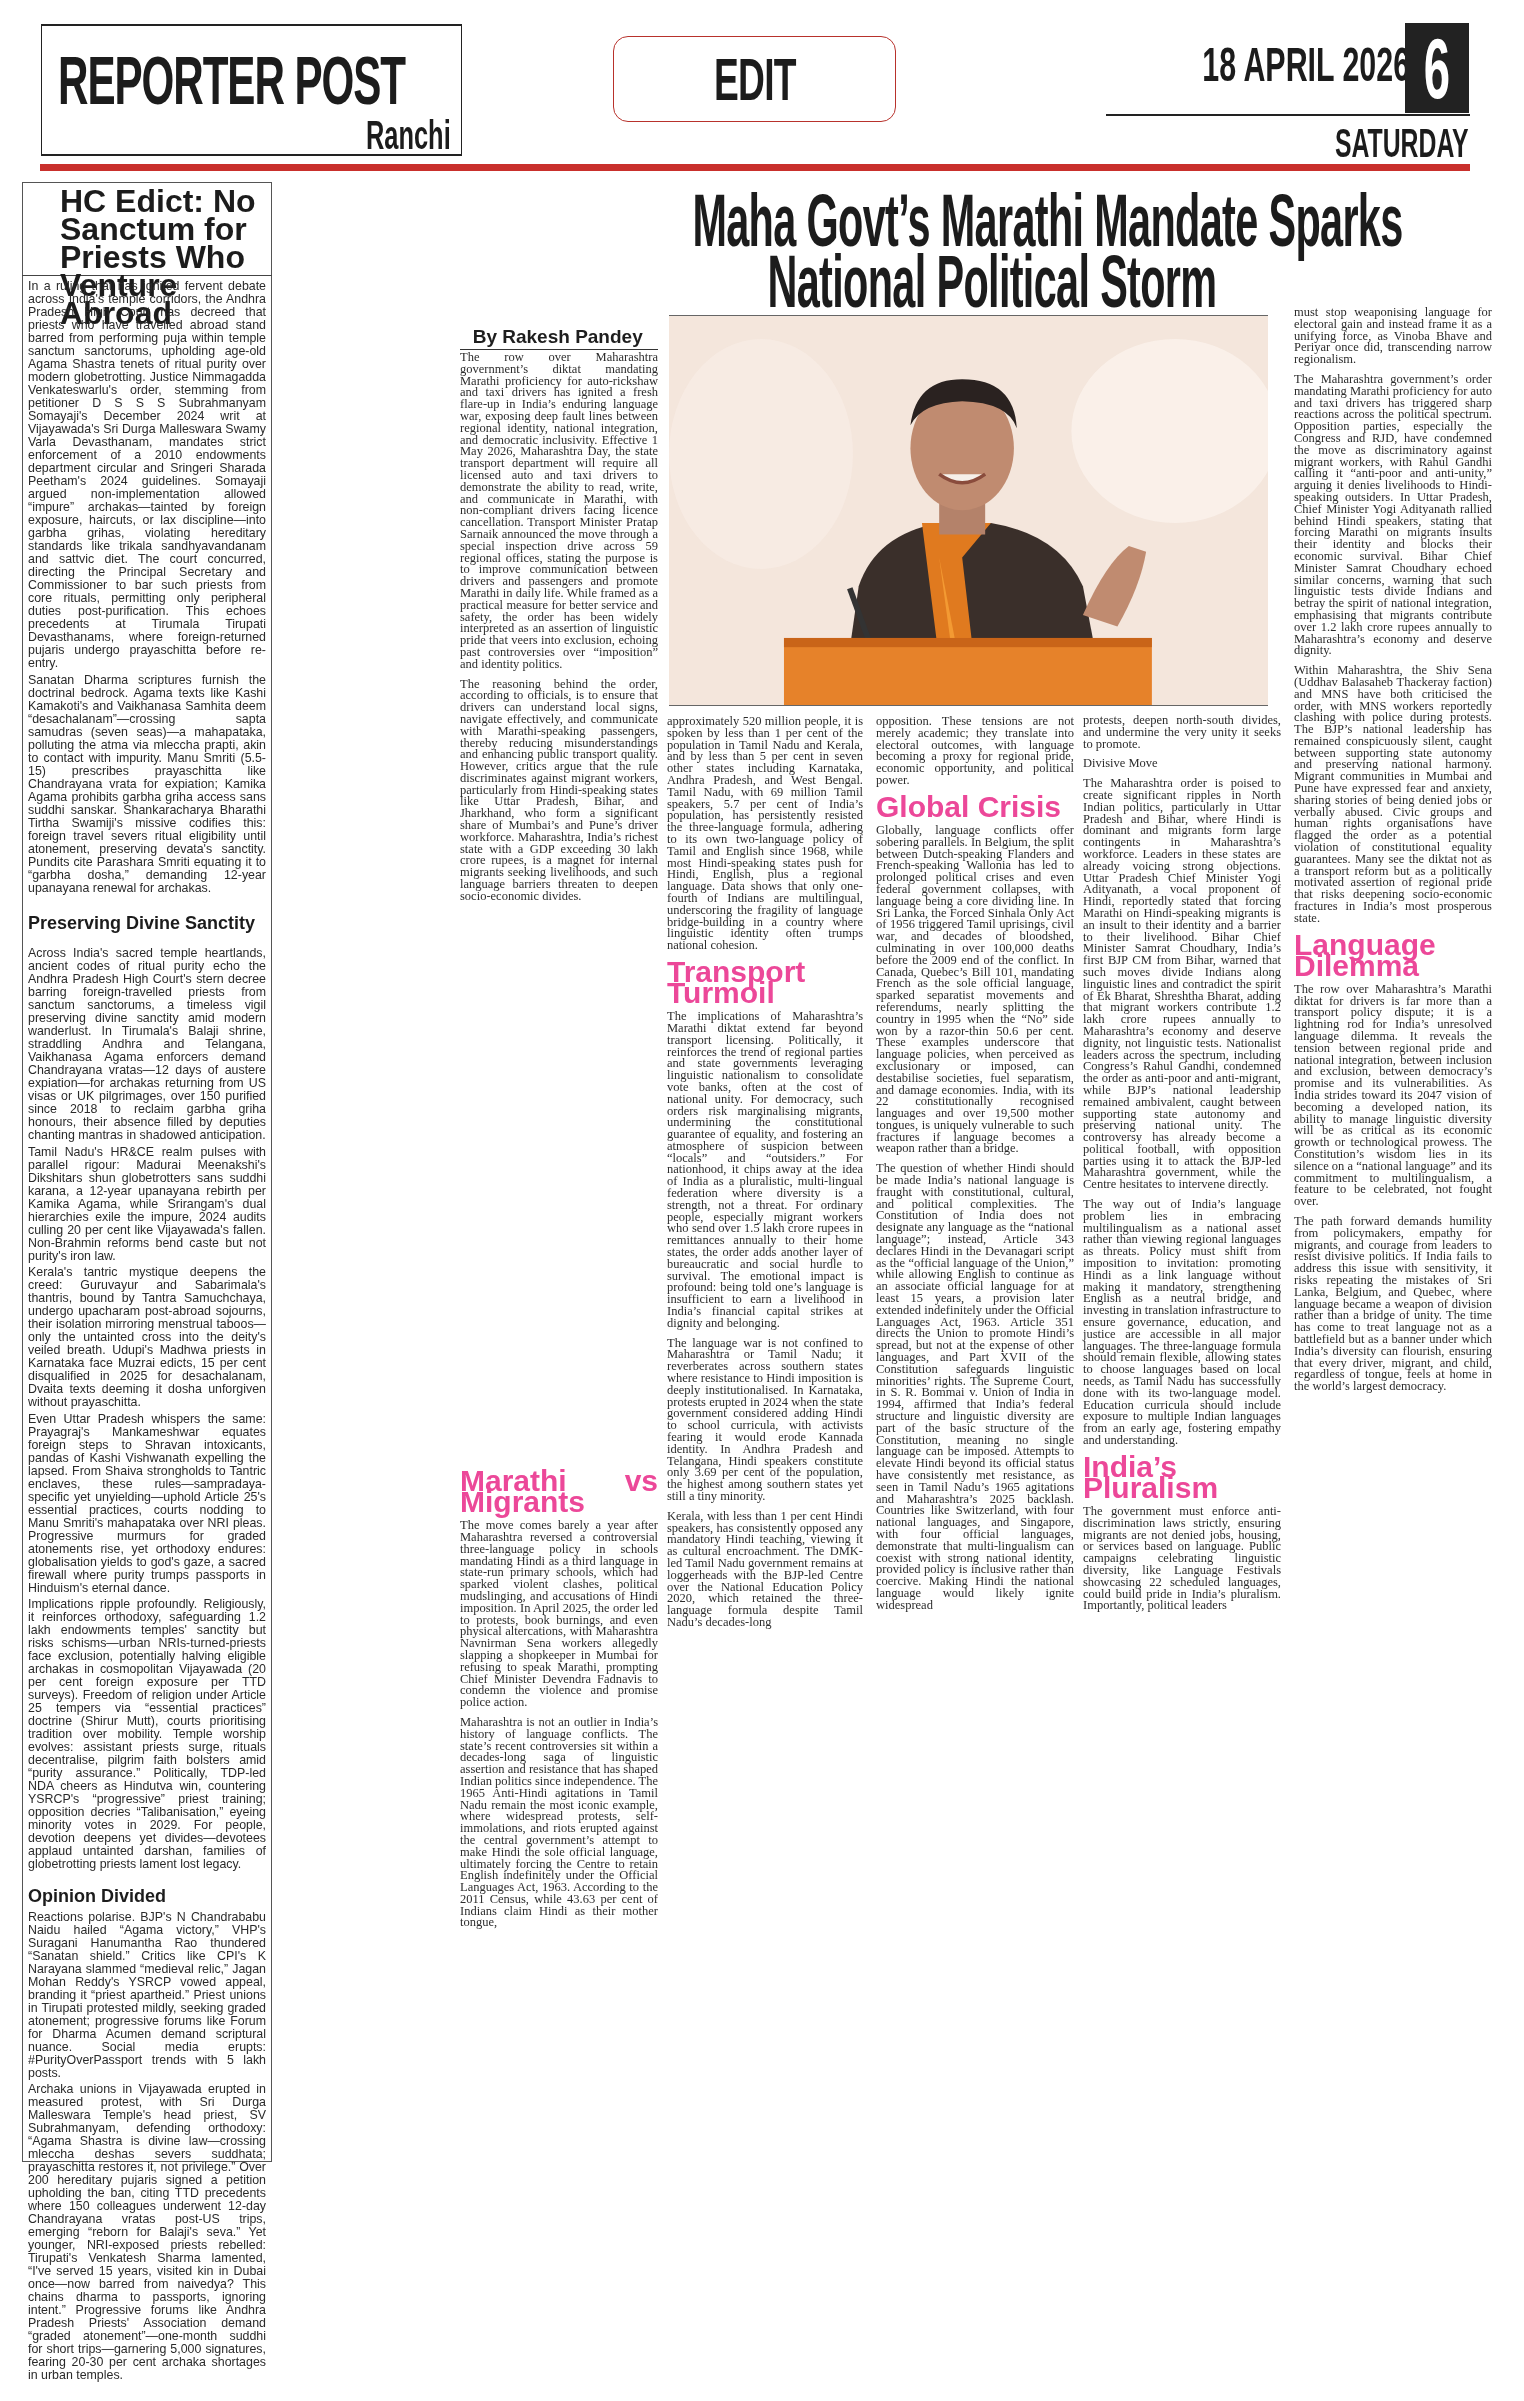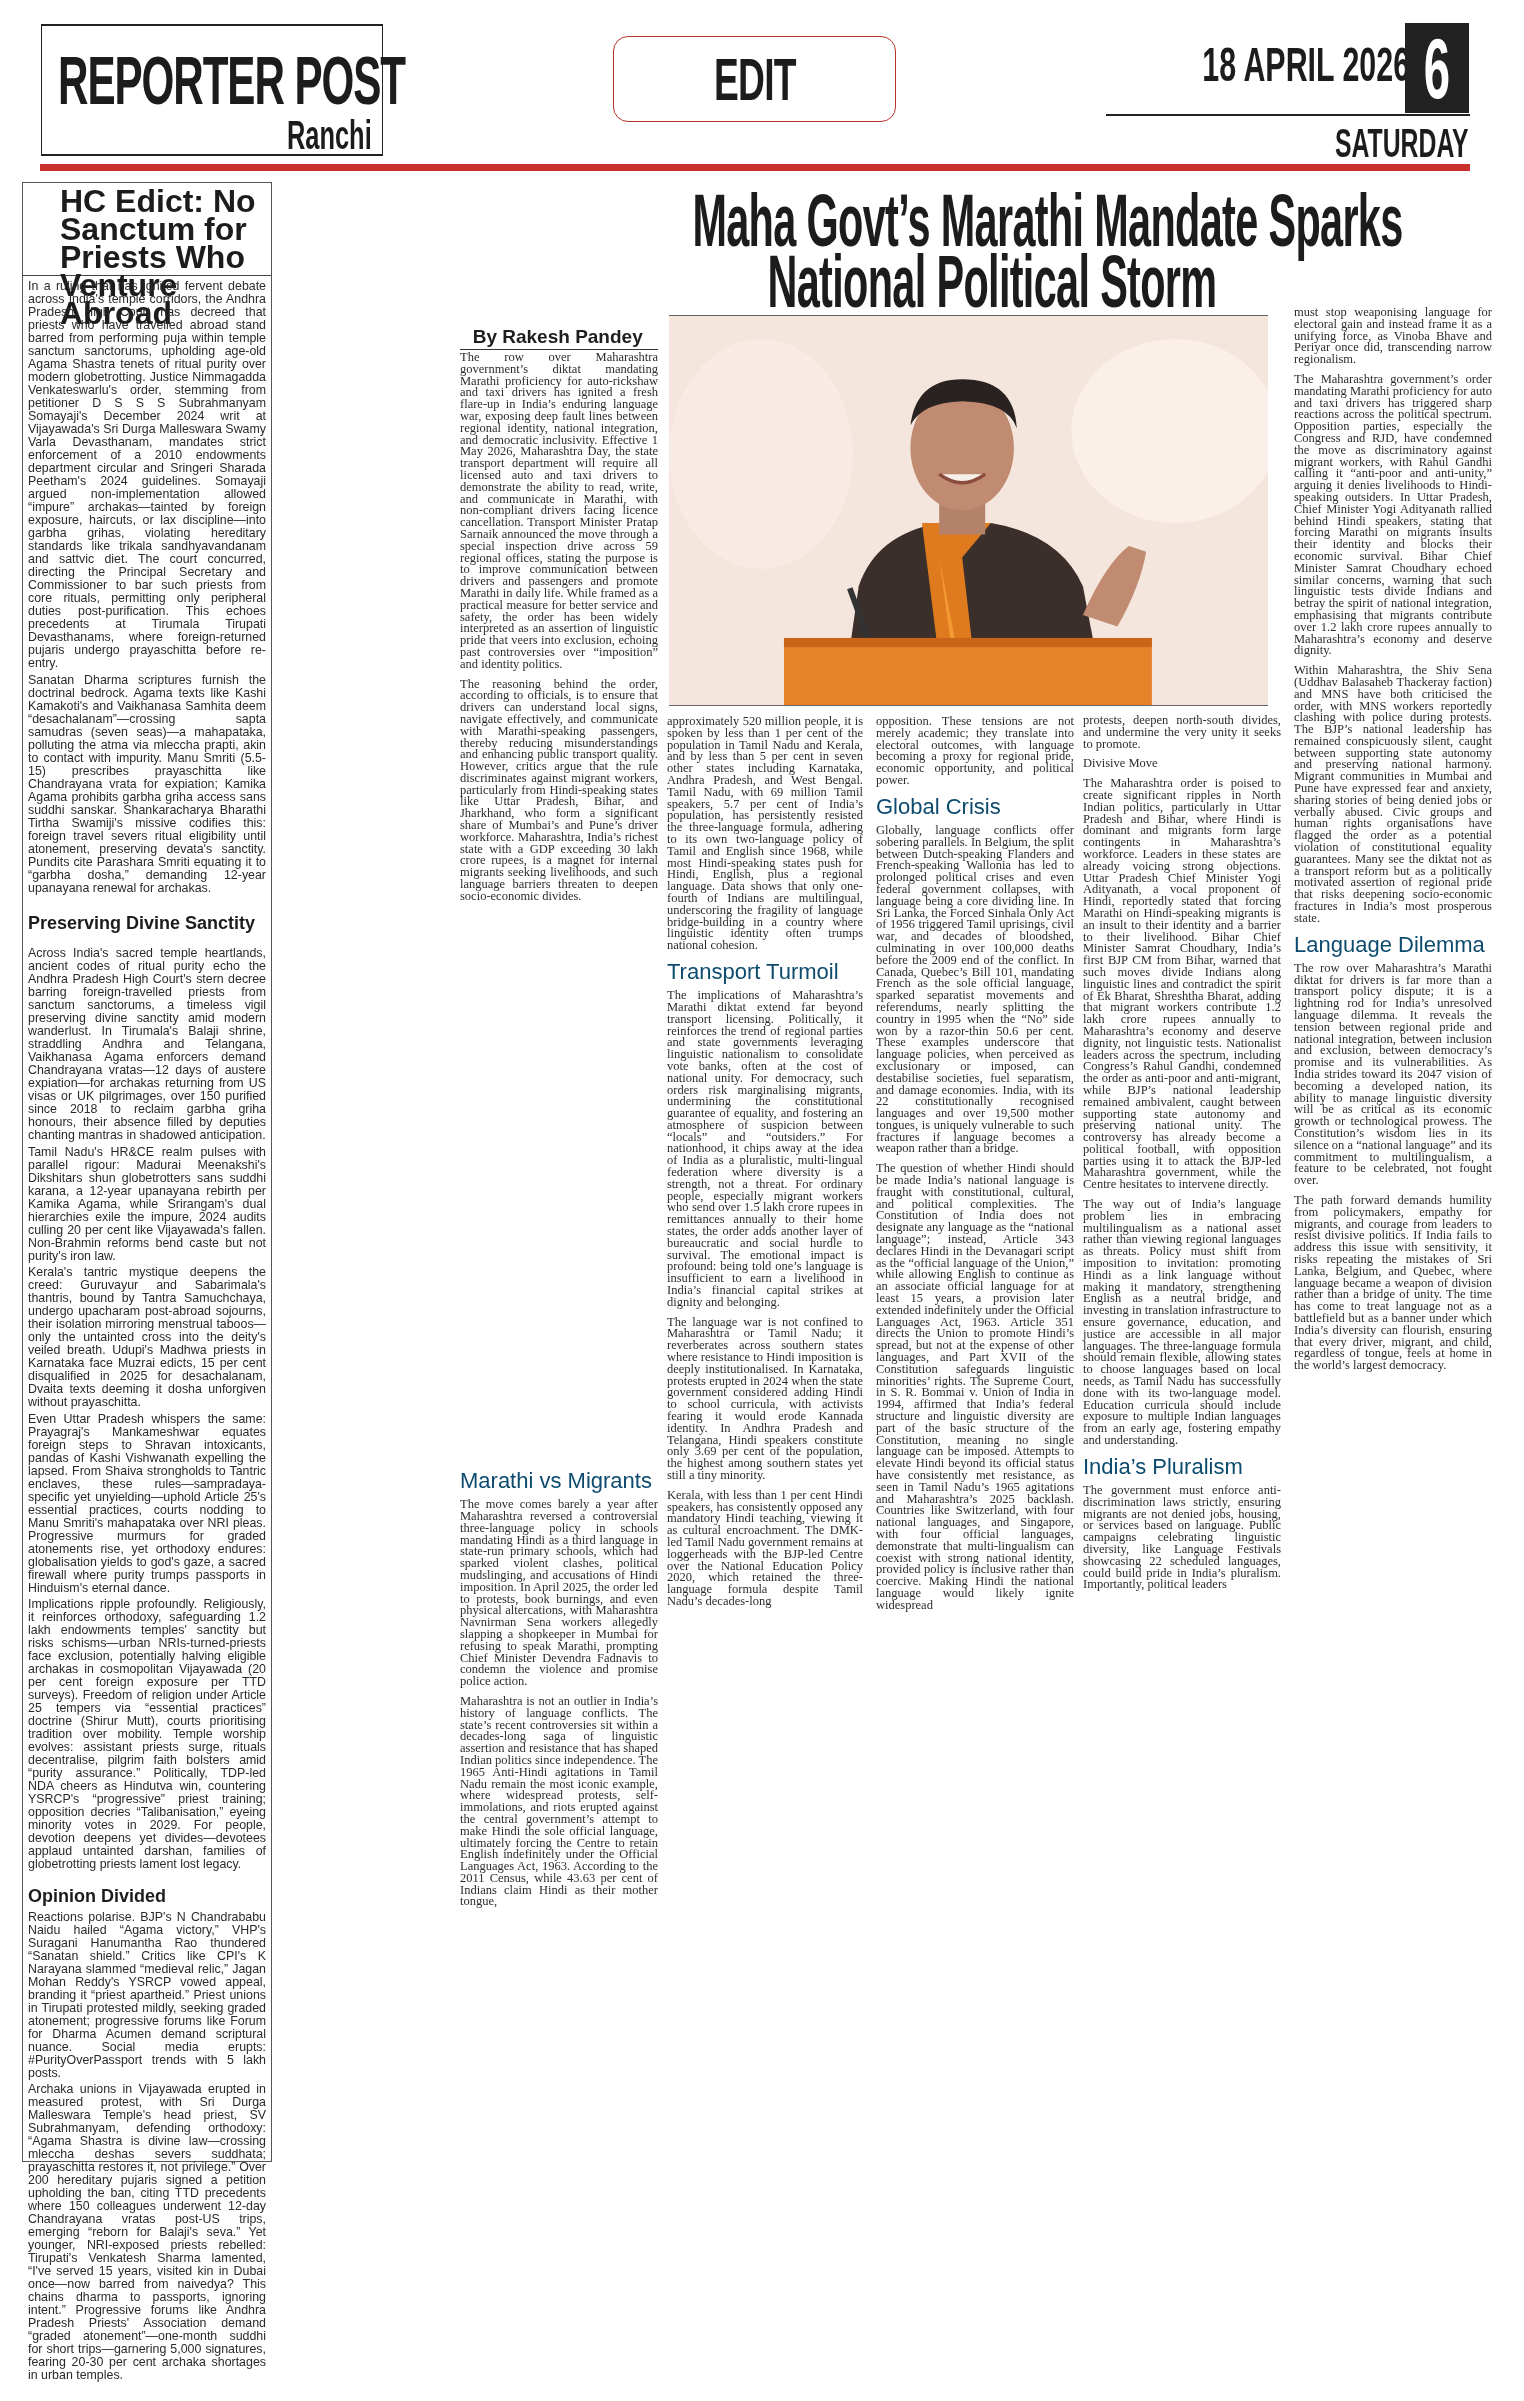--- a/index.html
+++ b/index.html
@@ -3,21 +3,21 @@
 <meta charset="utf-8">
 <style>
   * { box-sizing: border-box; margin: 0; padding: 0; }
   html, body { background: #ffffff; }
   body {
     width: 1525px; height: 2401px; position: relative; overflow: hidden;
     color: #1e1e1e; font-family: "DejaVu Serif", serif;
   }
   
   .masthead-logo {
-    position: absolute; left: 41px; top: 24px; width: 342px; height: 132px;
+    position: absolute; left: 41px; top: 24px; width: 421px; height: 132px;
     border: 1.2px solid #222; border-top-width: 2.9px; border-bottom-width: 2.9px;
   }
   .logo-title {
     position: absolute; left: 16px; top: 19.6px; width: 391px;
     font-family: "Liberation Sans", sans-serif; font-weight: bold;
     font-size: 68px; line-height: 1; letter-spacing: -1.7px;
     transform: scaleX(0.62); transform-origin: left top; white-space: nowrap; color: #1c1c1c;
   }
   .logo-city {
     position: absolute; right: 10.4px; top: 86px;
@@ -98,22 +98,22 @@
     background: linear-gradient(90deg, #f6ede6 0%, #f3e2d6 40%, #f1dccd 70%, #f4e9e2 100%);
     overflow: hidden;
   }
   .col {
     position: absolute; width: 198px;
     font-family: "Liberation Serif", serif; font-size: 12.5px; line-height: 9.7px;
     text-align: justify; color: #2c2c2c;
   }
   .col p { margin-bottom: 8px; }
   .col h3 {
-    font-family: "Liberation Sans", sans-serif; font-weight: normal; font-size: 22px; line-height: 21px;
-    color: #0c4a6e; margin: 9.2px 0 8px 0;
+    font-family: "Liberation Sans", sans-serif; font-weight: bold; font-size: 30px; line-height: 21px;
+    color: #ec4899; margin: 9.2px 0 8px 0;
   }
   .col .subhead-plain { margin-bottom: 8px; }
   .c1 { left: 460px; top: 352px; }
   .c1b { left: 460px; top: 1461px; }
   .c2 { left: 667px; top: 716px; width: 196px; }
   .c3 { left: 876px; top: 716px; width: 198px; }
   .c4 { left: 1083px; top: 715px; width: 198px; }
   .c5 { left: 1294px; top: 307px; width: 198px; }
   .main-col { line-height: 11.8px; }
 </style>

